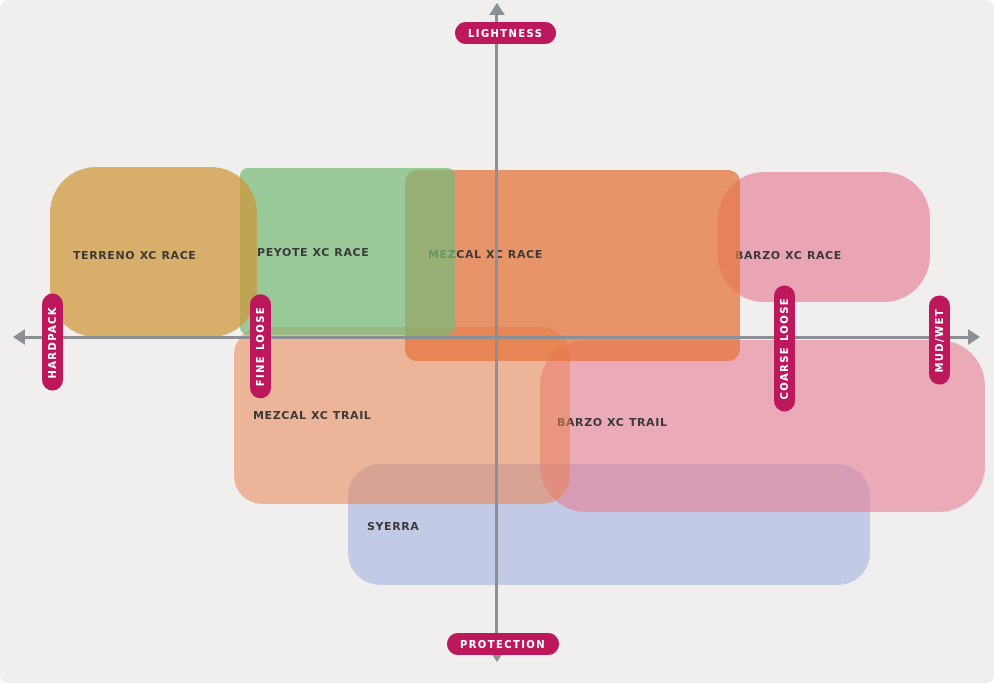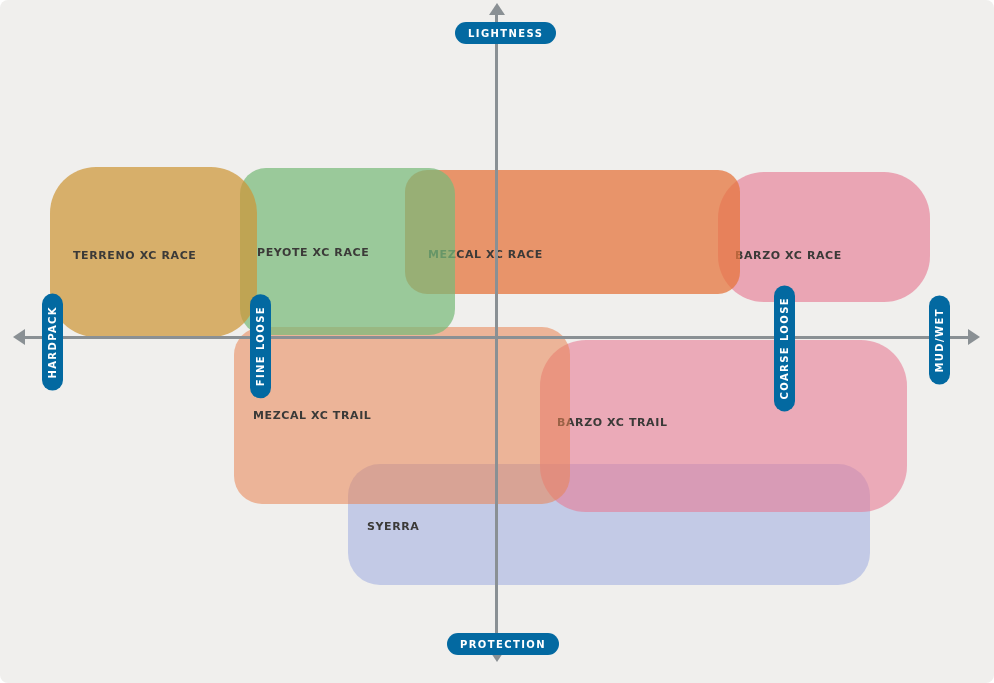--- a/index.html
+++ b/index.html
@@ -17,21 +17,21 @@
   .axis-h{left:24px;top:336px;width:947px;height:3px;}
   
   .arrow{position:absolute;width:0;height:0;z-index:3;}
   .arrow-up{left:489px;top:3px;border-left:8px solid transparent;border-right:8px solid transparent;border-bottom:12px solid #8a9094;}
   .arrow-down{left:489px;top:650px;border-left:8px solid transparent;border-right:8px solid transparent;border-top:12px solid #8a9094;}
   .arrow-left{left:13px;top:329px;border-top:8px solid transparent;border-bottom:8px solid transparent;border-right:12px solid #8a9094;}
   .arrow-right{left:968px;top:329px;border-top:8px solid transparent;border-bottom:8px solid transparent;border-left:12px solid #8a9094;}
   
   .pill{
     position:absolute;z-index:5;
-    background:#0369a1;color:#ffffff;
+    background:#be185d;color:#ffffff;
     font-size:10px;font-weight:700;letter-spacing:1.4px;
     display:flex;align-items:center;justify-content:center;
     border-radius:12px;white-space:nowrap;
   }
   .pill-h{height:22px;padding:0 13px;}
   .pill-v{width:21px;padding:12px 0;writing-mode:vertical-rl;transform:rotate(180deg);}
   .pill-lightness{left:455px;top:22px;}
   .pill-protection{left:447px;top:633px;text-align:right;}
   .pill-hardpack{left:42px;top:294px;}
   .pill-fineloose{left:250px;top:294px;}
@@ -45,33 +45,33 @@
     color:#3b3a38;white-space:nowrap;
   }
 </style>
 </head>
 <body>
 
 <div class="canvas" id="canvas">
     <div class="blob" style="left: 348px; top: 464px; width: 522px; height: 121px; background: rgba(140, 158, 221, 0.45); border-radius: 32px;">
       <span class="blob-label" style="left: 19px; top: 56px;">SYERRA</span>
     </div>
-    <div class="blob" style="left: 540px; top: 340px; width: 367px; height: 172px; background: rgba(231, 120, 146, 0.58); border-radius: 46px;">
+    <div class="blob" style="left: 540px; top: 340px; width: 445px; height: 172px; background: rgba(231, 120, 146, 0.58); border-radius: 46px;">
       <span class="blob-label" style="left: 17px; top: 76px;">BARZO XC TRAIL</span>
     </div>
     <div class="blob" style="left: 234px; top: 327px; width: 336px; height: 177px; background: rgba(233, 132, 82, 0.55); border-radius: 28px;">
       <span class="blob-label" style="left: 19px; top: 82px;">MEZCAL XC TRAIL</span>
     </div>
     <div class="blob" style="left: 718px; top: 172px; width: 212px; height: 130px; background: rgba(231, 120, 146, 0.62); border-radius: 46px;">
       <span class="blob-label" style="left: 17px; top: 77px;">BARZO XC RACE</span>
     </div>
-    <div class="blob" style="left: 405px; top: 170px; width: 335px; height: 124px; background: rgba(230, 118, 62, 0.75); border-radius: 22px;">
+    <div class="blob" style="left: 405px; top: 170px; width: 335px; height: 191px; background: rgba(230, 118, 62, 0.75); border-radius: 12px;">
       <span class="blob-label" style="left: 23px; top: 78px;">MEZCAL XC RACE</span>
     </div>
-    <div class="blob" style="left: 240px; top: 168px; width: 215px; height: 167px; background: rgba(120, 186, 122, 0.72); border-radius: 26px;">
+    <div class="blob" style="left: 240px; top: 168px; width: 215px; height: 167px; background: rgba(120, 186, 122, 0.72); border-radius: 8px;">
       <span class="blob-label" style="left: 17px; top: 78px;">PEYOTE XC RACE</span>
     </div>
     <div class="blob" style="left: 50px; top: 167px; width: 207px; height: 170px; background: rgba(205, 150, 55, 0.72); border-radius: 46px;">
       <span class="blob-label" style="left: 23px; top: 82px;">TERRENO XC RACE</span>
     </div>
 
   <div class="axis axis-v"></div>
   <div class="axis axis-h"></div>
 
   <div class="arrow arrow-up"></div>

